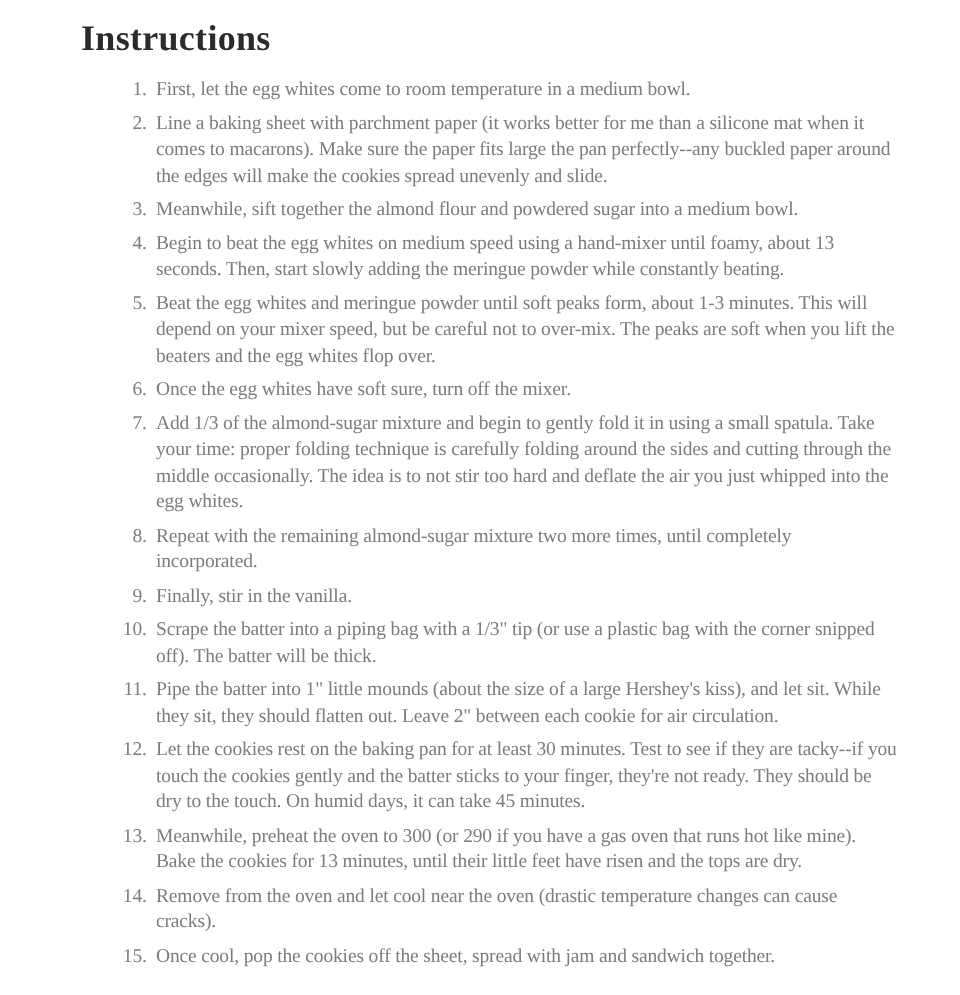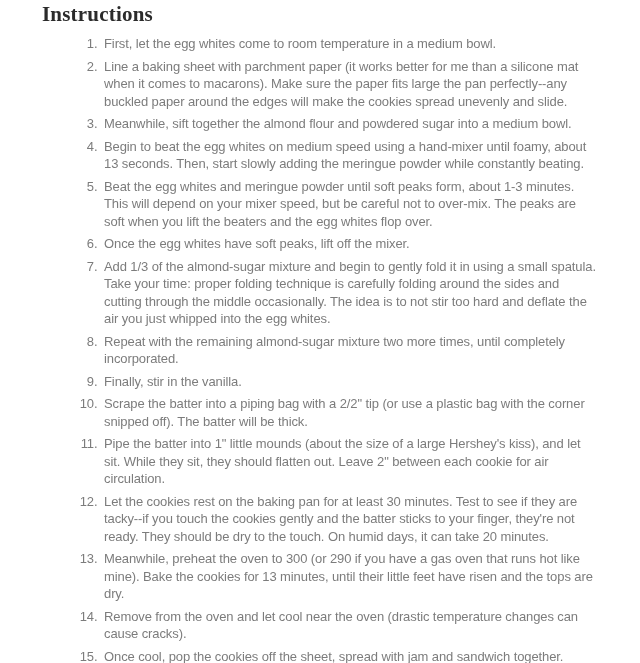--- a/index.html
+++ b/index.html
@@ -10,61 +10,62 @@
   body {
     width: 640px;
     height: 663px;
     overflow: hidden;
     font-family: "Liberation Sans", sans-serif;
   }
   .instructions-section {
     padding: 2px 0 0 42px;
   }
   .section-title {
-    margin: 0;
+    margin: 12px;
     font-family: "Liberation Serif", "DejaVu Serif", serif;
     font-weight: 600;
-    font-size: 21px;
+    font-size: 24px;
     line-height: 24px;
     letter-spacing: 0.2px;
     color: #2b2b2b;
   }
   ol.instructions-list {
     margin: 9px 0 0 0;
     padding: 0 0 0 59px;
     width: 497px;
     list-style: decimal outside;
     color: #7c7c7c;
     font-size: 13px;
     line-height: 17.5px;
     letter-spacing: -0.1px;
   }
   ol.instructions-list li {
     margin: 0 0 5px 0;
     padding-left: 3px;
+    font-family: Liberation Serif, serif;
   }
   ol.instructions-list li::marker {
     color: #7c7c7c;
   }
 </style>
 </head>
 <body>
 
 <div class="instructions-section">
   <h2 class="section-title">Instructions</h2>
   <ol class="instructions-list">
     <li>First, let the egg whites come to room temperature in a medium bowl.</li>
     <li>Line a baking sheet with parchment paper (it works better for me than a silicone mat when it comes to macarons). Make sure the paper fits large the pan perfectly--any buckled paper around the edges will make the cookies spread unevenly and slide.</li>
     <li>Meanwhile, sift together the almond flour and powdered sugar into a medium bowl.</li>
     <li>Begin to beat the egg whites on medium speed using a hand-mixer until foamy, about 13 seconds. Then, start slowly adding the meringue powder while constantly beating.</li>
     <li>Beat the egg whites and meringue powder until soft peaks form, about 1-3 minutes. This will depend on your mixer speed, but be careful not to over-mix. The peaks are soft when you lift the beaters and the egg whites flop over.</li>
-    <li>Once the egg whites have soft peaks, lift off the mixer.</li>
+    <li>Once the egg whites have soft sure, turn off the mixer.</li>
     <li>Add 1/3 of the almond-sugar mixture and begin to gently fold it in using a small spatula. Take your time: proper folding technique is carefully folding around the sides and cutting through the middle occasionally. The idea is to not stir too hard and deflate the air you just whipped into the egg whites.</li>
     <li>Repeat with the remaining almond-sugar mixture two more times, until completely incorporated.</li>
     <li>Finally, stir in the vanilla.</li>
-    <li>Scrape the batter into a piping bag with a 2/2" tip (or use a plastic bag with the corner snipped off). The batter will be thick.</li>
+    <li>Scrape the batter into a piping bag with a 1/3" tip (or use a plastic bag with the corner snipped off). The batter will be thick.</li>
     <li>Pipe the batter into 1" little mounds (about the size of a large Hershey's kiss), and let sit. While they sit, they should flatten out. Leave 2" between each cookie for air circulation.</li>
-    <li>Let the cookies rest on the baking pan for at least 30 minutes. Test to see if they are tacky--if you touch the cookies gently and the batter sticks to your finger, they're not ready. They should be dry to the touch. On humid days, it can take 20 minutes.</li>
+    <li>Let the cookies rest on the baking pan for at least 30 minutes. Test to see if they are tacky--if you touch the cookies gently and the batter sticks to your finger, they're not ready. They should be dry to the touch. On humid days, it can take 45 minutes.</li>
     <li>Meanwhile, preheat the oven to 300 (or 290 if you have a gas oven that runs hot like mine). Bake the cookies for 13 minutes, until their little feet have risen and the tops are dry.</li>
     <li>Remove from the oven and let cool near the oven (drastic temperature changes can cause cracks).</li>
     <li>Once cool, pop the cookies off the sheet, spread with jam and sandwich together.</li>
   </ol>
 </div>
 
 </body></html>

